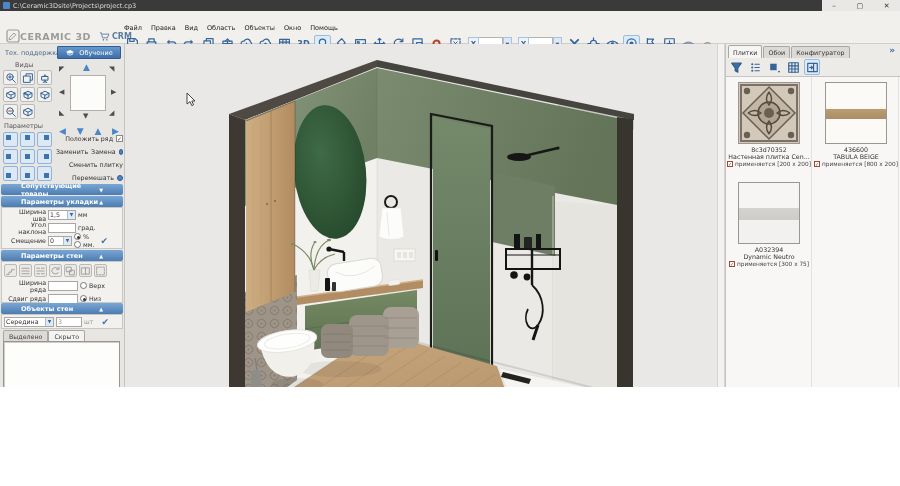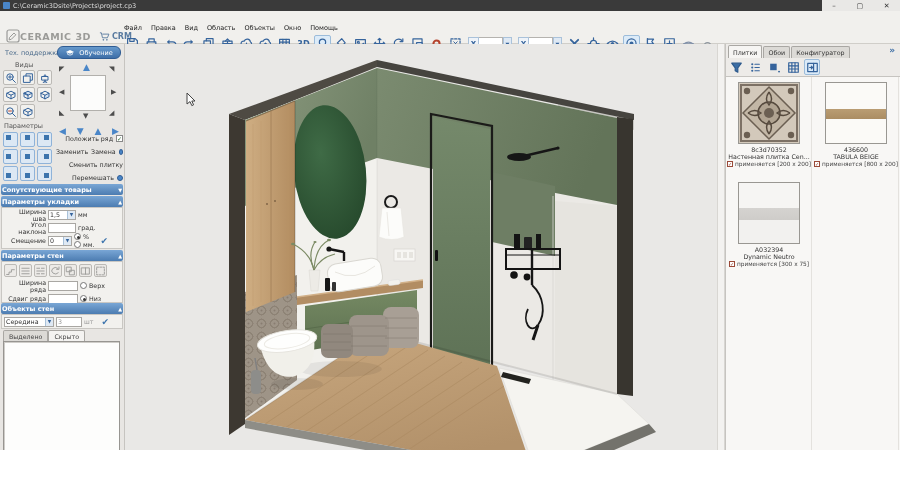--- a/index.html
+++ b/index.html
@@ -1,17 +1,17 @@
 <!DOCTYPE html>
 <html><head>
 <meta charset="utf-8">
 <style>
 *{box-sizing:border-box;margin:0;padding:0}
 html,body{width:900px;height:486px}
-.app{position:relative;width:900px;height:450px;background:#ececea;font-family:"DejaVu Sans","Liberation Sans",sans-serif;overflow:hidden;color:#222;font-size:7px}
+.app{position:relative;width:900px;height:387px;background:#ececea;font-family:"DejaVu Sans","Liberation Sans",sans-serif;overflow:hidden;color:#222;font-size:7px}
 
 .titlebar{position:absolute;left:0;top:0;width:822px;height:11px;background:#3a3a3a;display:flex;align-items:center;gap:3px;padding-left:3px}
 .titlebar .doc{width:7px;height:7px;background:#4a86c8;border-radius:1px;flex:none}
 .titlebar .t{font-size:6.5px;color:#ddd;white-space:nowrap}
 .wincontrols{position:absolute;left:822px;top:0;width:78px;height:11px;background:#e9e8e6;display:flex;align-items:center;justify-content:space-around;font-size:7px;color:#333}
 .wincontrols span{cursor:default}
 .progressbox{position:absolute;left:820px;top:13px;width:72px;height:11px;background:#f8f8f7;border:1px solid #c6c4c1;font-size:6.5px;display:flex;align-items:center;justify-content:center;color:#444}
 .header{position:absolute;left:0;top:11px;width:900px;height:33px;background:#f1f0ed;border-bottom:1px solid #d0cec9}
 .brand{position:absolute;left:6px;top:18px;display:flex;align-items:center;}
 .brand svg{width:14px;height:14px}
@@ -24,21 +24,21 @@
 .tbtn.pressed{background:#dcebf8;border-color:#9cbcda}
 .combo{display:flex;align-items:center;height:13px;margin:0 2px}
 .combo b{font-size:7px;color:#36649c;border:1px solid #aac2da;background:#eef3f9;width:11px;height:13px;display:flex;align-items:center;justify-content:center}
 .combo i{width:24px;height:13px;background:#fff;border:1px solid #b5b3af;border-left:none}
 .combo u{width:9px;height:13px;background:#dfe9f4;border:1px solid #aac2da;font-size:5px;color:#36649c;display:flex;align-items:center;justify-content:center;text-decoration:none}
 
 .left{position:absolute;left:0;top:44px;width:125px;height:434px;background:#e8e6e3;border-right:1px solid #c6c4c0}
 .lbl{position:absolute;font-size:6.5px;color:#555}
 .tabsup{position:absolute;left:0;top:1px;width:125px;height:14px}
 .tabsup .supp{position:absolute;left:5px;top:4px;font-size:6.5px;color:#4a6a8a}
-.trainbtn{position:absolute;left:57px;top:1px;width:64px;height:13px;background:linear-gradient(#6699cc,#3e6fa8);border:1px solid #2f5c93;border-radius:6px;color:#fff;display:flex;align-items:center;justify-content:center;gap:4px;font-size:6.5px}
+.trainbtn{position:absolute;left:57px;top:1px;width:64px;height:13px;background:linear-gradient(#6699cc,#3e6fa8);border:1px solid #2f5c93;border-radius:1px;color:#fff;display:flex;align-items:center;justify-content:center;gap:4px;font-size:6.5px}
 .trainbtn svg{width:10px;height:8px}
 .icongrid{position:absolute;display:grid;grid-template-columns:repeat(3,15px);gap:2px}
 .icbtn{width:15px;height:15px;background:#f2f1ee;border:1px solid #bcbab6;border-radius:2px;display:flex;align-items:center;justify-content:center}
 .icbtn svg{width:12px;height:12px;fill:none;stroke:#36649c;stroke-width:1;stroke-linecap:round;stroke-linejoin:round}
 .nav{position:absolute;left:55px;top:18px;width:68px;height:78px}
 .nav .box{position:absolute;left:15px;top:13px;width:36px;height:36px;background:#fcfcfb;border:1px solid #b2b0ac}
 .nav span{position:absolute;color:#4d4d4d;font-size:7px;line-height:1}
 .nav .blue{color:#4a86c8;font-size:9px}
 .p-tc{left:28px;top:1px}.p-tl{left:4px;top:4px}.p-tr{left:54px;top:4px}.p-ml{left:4px;top:27px;font-size:8px}.p-mr{left:56px;top:27px;font-size:8px}.p-bl{left:4px;top:48px}.p-bc{left:28px;top:51px;font-size:8px}.p-br{left:54px;top:48px}
 .navtris{position:absolute;left:55px;top:82px;width:68px;display:flex;justify-content:space-between;padding:0 4px}
@@ -46,21 +46,21 @@
 .snapgrid{position:absolute;left:3px;top:88px;display:grid;grid-template-columns:repeat(3,15px);gap:2px}
 .snap{width:15px;height:15px;background:#dce8f4;border:1px solid #8fb3d9;border-radius:2px;position:relative}
 .snap::after{content:"";position:absolute;width:5px;height:5px;background:#3c74ad}
 .d-tl::after{left:2px;top:2px}.d-tc::after{left:4px;top:2px}.d-tr::after{right:2px;top:2px}
 .d-ml::after{left:2px;top:4px}.d-mc::after{left:4px;top:4px}.d-mr::after{right:2px;top:4px}
 .d-bl::after{left:2px;bottom:2px}.d-bc::after{left:4px;bottom:2px}.d-br::after{right:2px;bottom:2px}
 .opts{position:absolute;left:56px;top:88px;width:67px;font-size:6.3px;color:#333}
 .opts .row{display:flex;align-items:center;justify-content:flex-end;gap:3px;height:13px}
 .cbx{width:7px;height:7px;background:#fff;border:1px solid #888;font-size:6px;color:#2d6a2d;line-height:6px;text-align:center}
 .bdot{width:6px;height:6px;border-radius:50%;background:#4a86c8;border:1px solid #2f5c93}
-.shead{position:absolute;left:1px;width:122px;height:11px;background:linear-gradient(#79a6d5,#4c7cb1);border-radius:2px;color:#fff;font-size:6.5px;font-weight:bold;display:flex;align-items:center;justify-content:space-between;padding:0 1px}
+.shead{position:absolute;left:1px;width:122px;height:11px;background:linear-gradient(#79a6d5,#4c7cb1);border-radius:2px;color:#fff;font-size:6.5px;font-weight:bold;display:flex;align-items:center;justify-content:space-between;padding:0 20px}
 .shead .ch{font-size:5px}
 .pbody{position:absolute;left:1px;width:122px;background:#f2f1ee;border:1px solid #c9c7c3}
 .frow{display:flex;align-items:center;gap:2px;font-size:6.3px;color:#333;height:13px;padding:0 2px}
 .frow .l{flex:none;text-align:right}
 .tin{height:10px;background:#fff;border:1px solid #a9a7a3;font-size:6.3px;padding:0 1px;color:#222;display:flex;align-items:center}
 .tsel{height:10px;background:#fff;border:1px solid #a9a7a3;font-size:6.3px;display:flex;align-items:center}
 .tsel em{font-style:normal;flex:1;padding:0 1px}
 .tsel .db{width:8px;height:100%;background:#dfe9f4;border-left:1px solid #a9c2da;color:#36649c;font-size:4.5px;display:flex;align-items:center;justify-content:center}
 .rad{width:7px;height:7px;border:1px solid #777;border-radius:50%;background:#fff;position:relative}
 .rad.on::after{content:"";position:absolute;left:1.5px;top:1.5px;width:3px;height:3px;border-radius:50%;background:#333}

